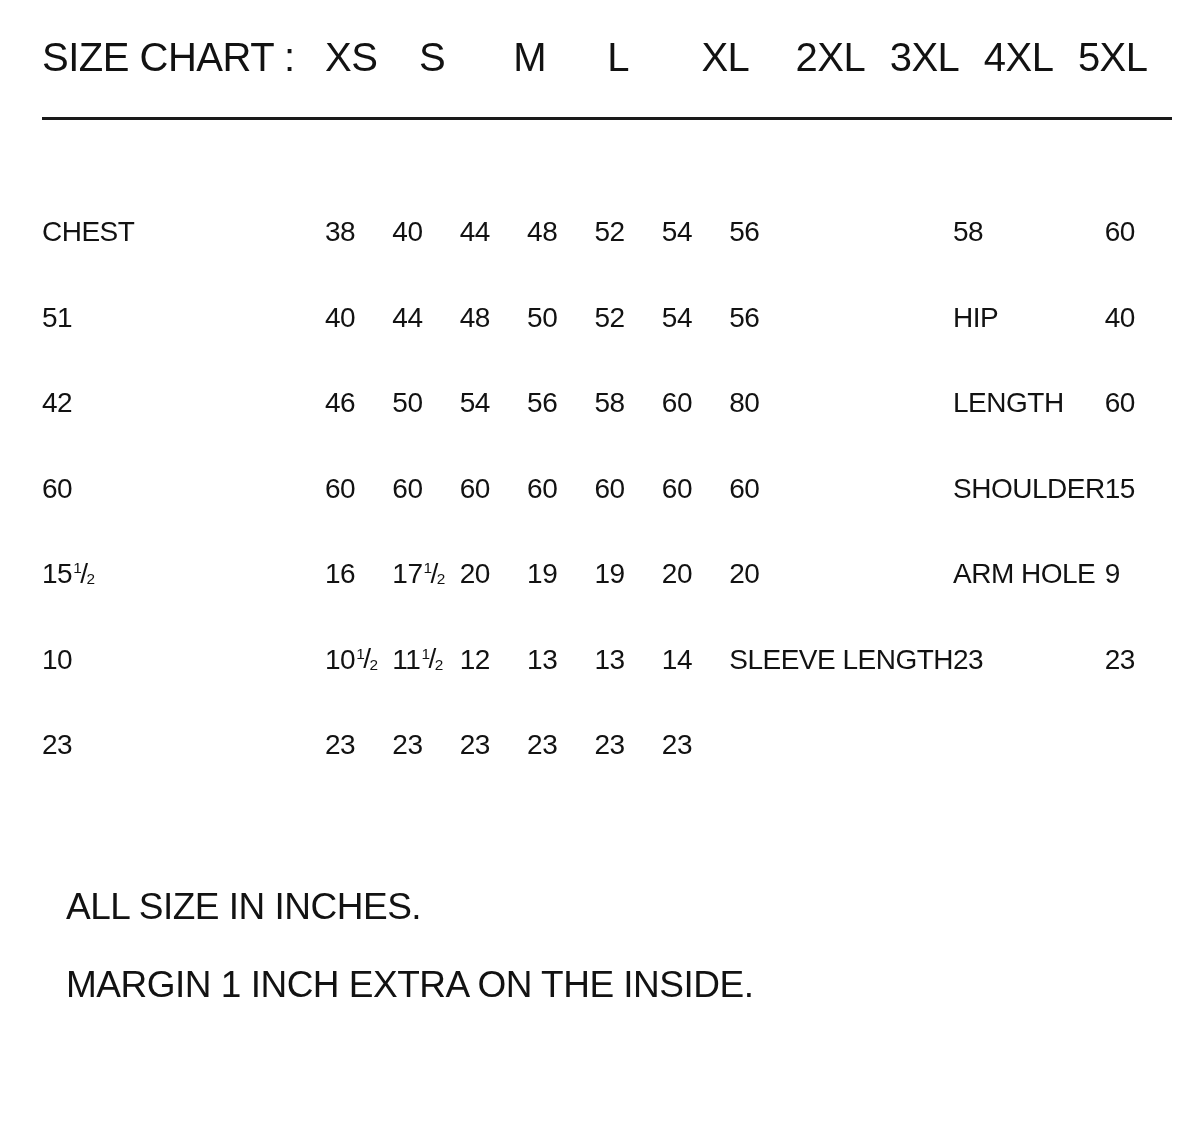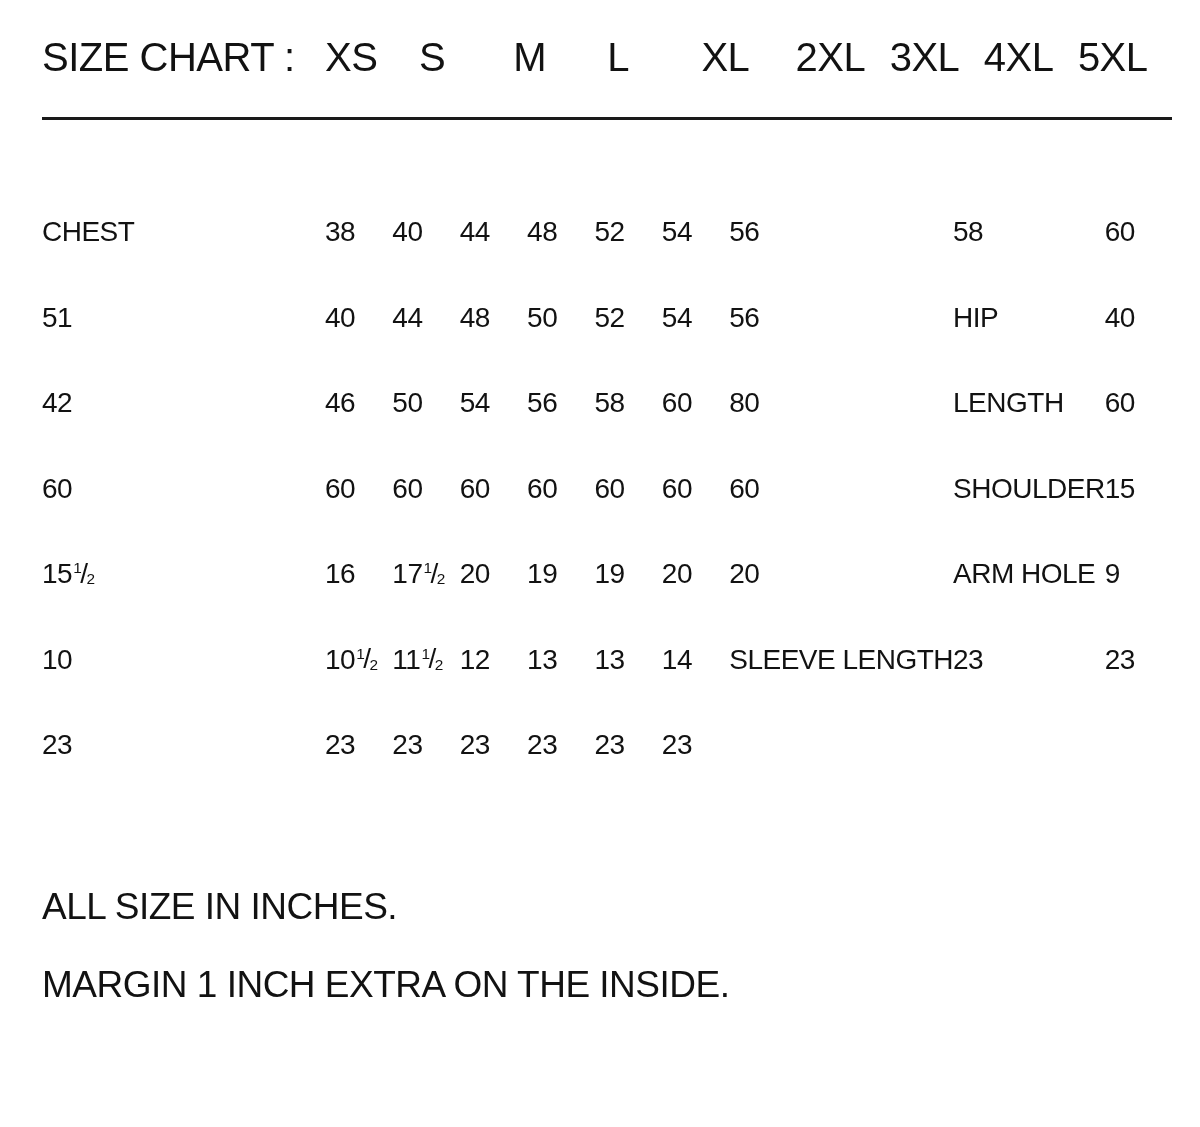--- a/index.html
+++ b/index.html
@@ -62,20 +62,21 @@
     font-size: 0.55em;
     vertical-align: -0.12em;
   }
 
   .footer { margin-top: 95px; }
   .note {
     font-size: 37px;
     line-height: 48px;
     letter-spacing: -0.5px;
     white-space: nowrap;
+    margin-left: 24px;
   }
   .note + .note { margin-top: 30px; }
   .note.bold { font-weight: bold; margin-top: 34px; }
 </style>
 </head>
 <body>
 
 <div class="page">
   <div class="content">
 

